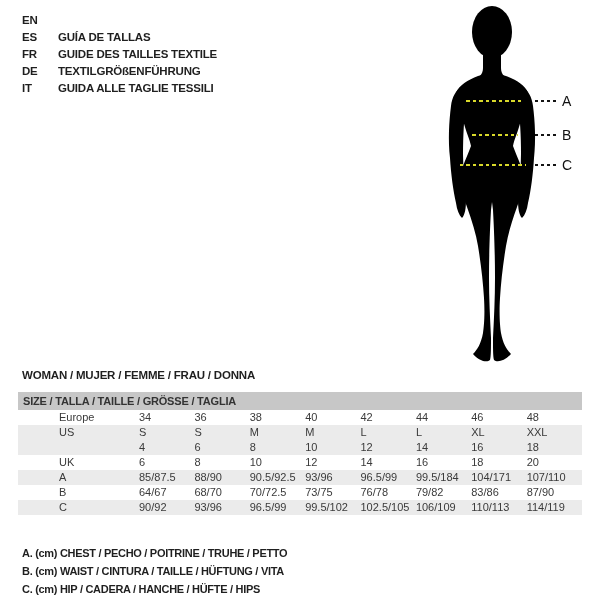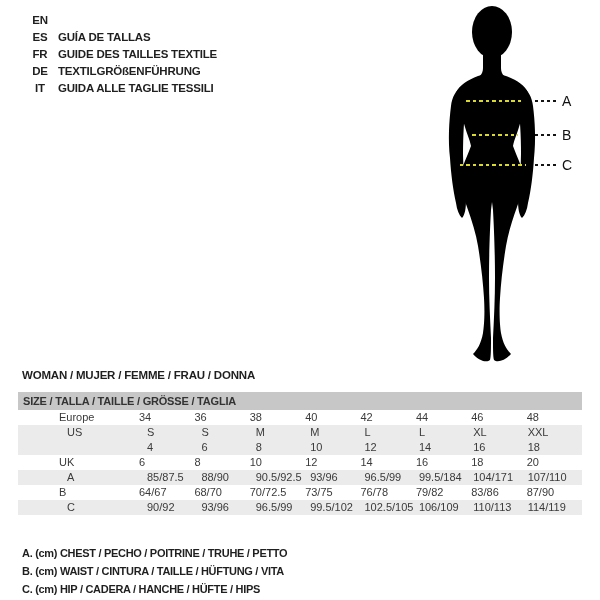--- a/index.html
+++ b/index.html
@@ -1,21 +1,21 @@
 <!DOCTYPE html>
 <html style="--dash-yellow: #d9d92a; --header-bg: #c7c7c7; --stripe-bg: #ebebeb;"><head>
 <meta charset="utf-8">
 <style>
   html,body{margin:0;padding:0;background:#fff;}
   .page{
     position:relative;width:600px;height:600px;background:#fff;overflow:hidden;
     font-family:"Liberation Sans","DejaVu Sans",sans-serif;color:#1f1f1f;
   }
   
-  .lang-block{position:absolute;left:22px;top:12px;text-align:center;}
+  .lang-block{position:absolute;left:22px;top:12px;}
   .lang-row{display:flex;line-height:17px;font-size:11.5px;font-weight:700;letter-spacing:-0.2px;}
   .lang-code{width:36px;flex:0 0 36px;}
   .lang-text{white-space:nowrap;}
   
   .figure-svg{position:absolute;left:400px;top:0;width:200px;height:370px;}
   .dash{position:absolute;height:2px;}
   .dash.yellow{background:repeating-linear-gradient(90deg,var(--dash-yellow,#d9d92a) 0 3.5px,transparent 3.5px 6.5px);}
   .dash.dark{height:2px;background:repeating-linear-gradient(90deg,#141414 0 3px,transparent 3px 6px);}
   .marker-label{position:absolute;font-size:14px;color:#111;line-height:15px;}
   .mA.yellow{left:466px;top:100px;width:58px;}
@@ -27,21 +27,21 @@
   .mC.yellow{left:460px;top:164px;width:66px;}
   .mC.dark{left:535px;top:164px;width:21px;}
   .mC.label{left:562px;top:158px;}
   
   .category-title{position:absolute;left:22px;top:369px;font-size:11.5px;font-weight:700;letter-spacing:-0.2px;}
   
   .size-table{position:absolute;left:18px;top:392px;width:564px;font-size:11px;color:#3a3a3a;}
   .thead{height:18px;line-height:18px;background:var(--header-bg,#c7c7c7);
          padding-left:5px;font-weight:700;color:#333;letter-spacing:-0.2px;}
   .trow{display:flex;height:15px;line-height:15px;align-items:center;}
-  .trow.shaded{background:var(--stripe-bg,#ebebeb);padding-left:8px;}
+  .trow.shaded{background:var(--stripe-bg,#ebebeb);}
   .tlabel{flex:0 0 80px;padding-left:5px;text-align:left;margin-left:36px;}
   .tcell{flex:1 1 0;text-align:left;white-space:nowrap;}
   
   .legend{position:absolute;left:22px;top:544px;}
   .legend-row{line-height:18px;font-size:11px;font-weight:700;letter-spacing:-0.3px;white-space:nowrap;}
 </style>
 </head>
 <body>
 
 <div class="page">

